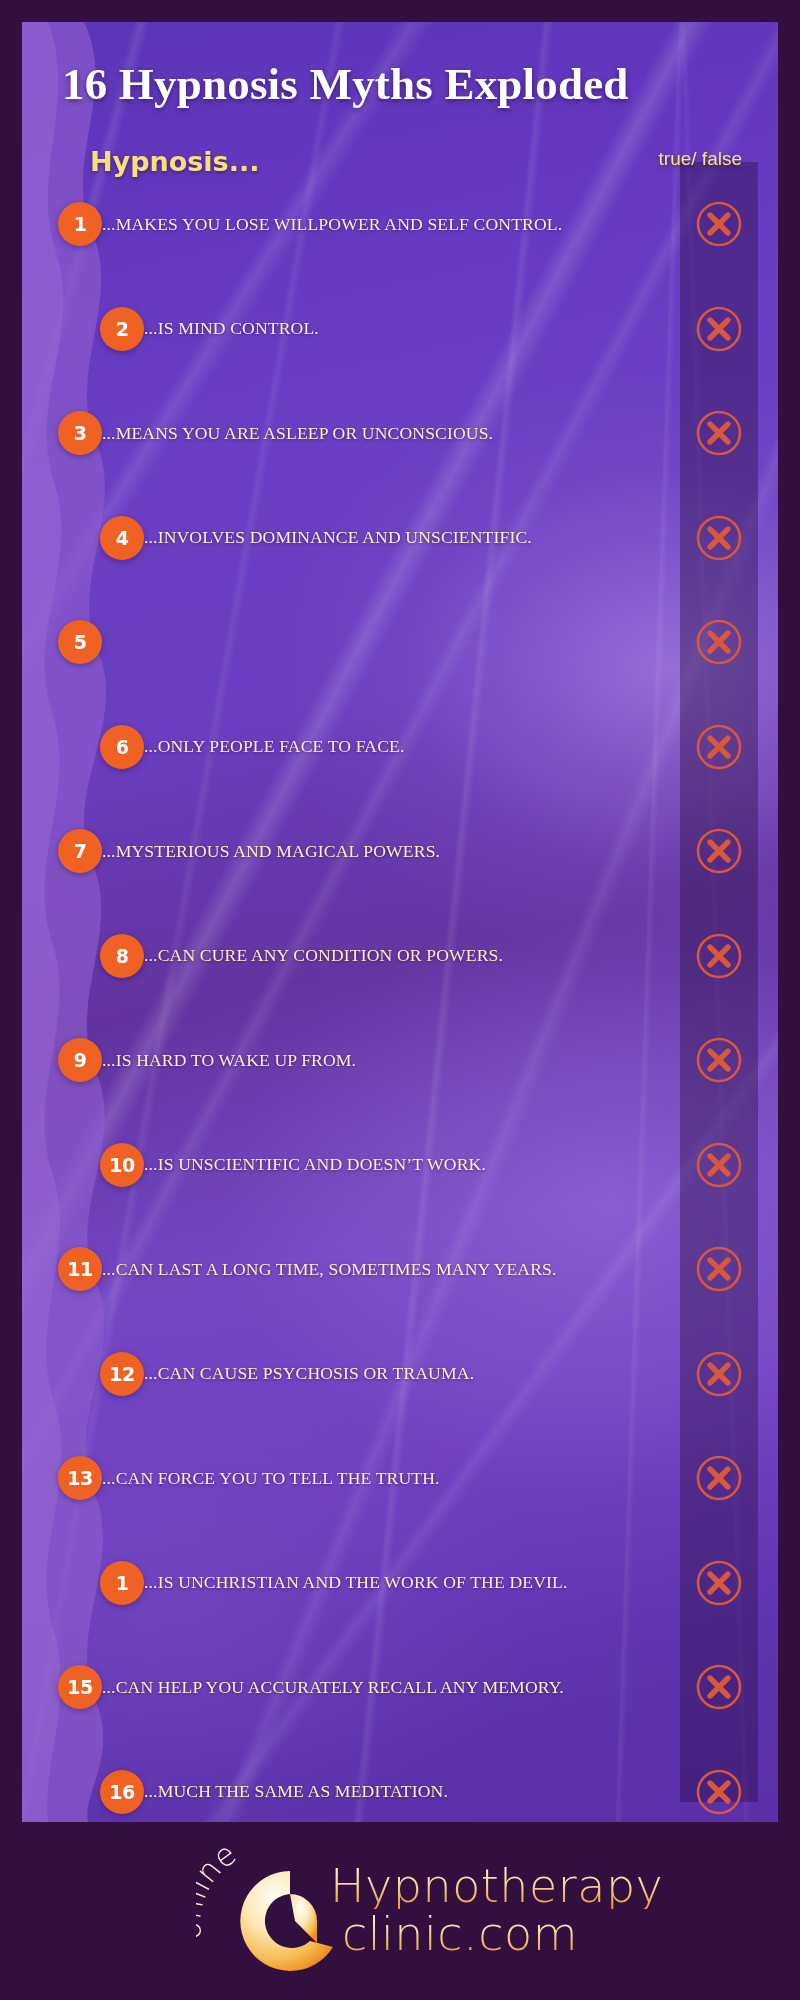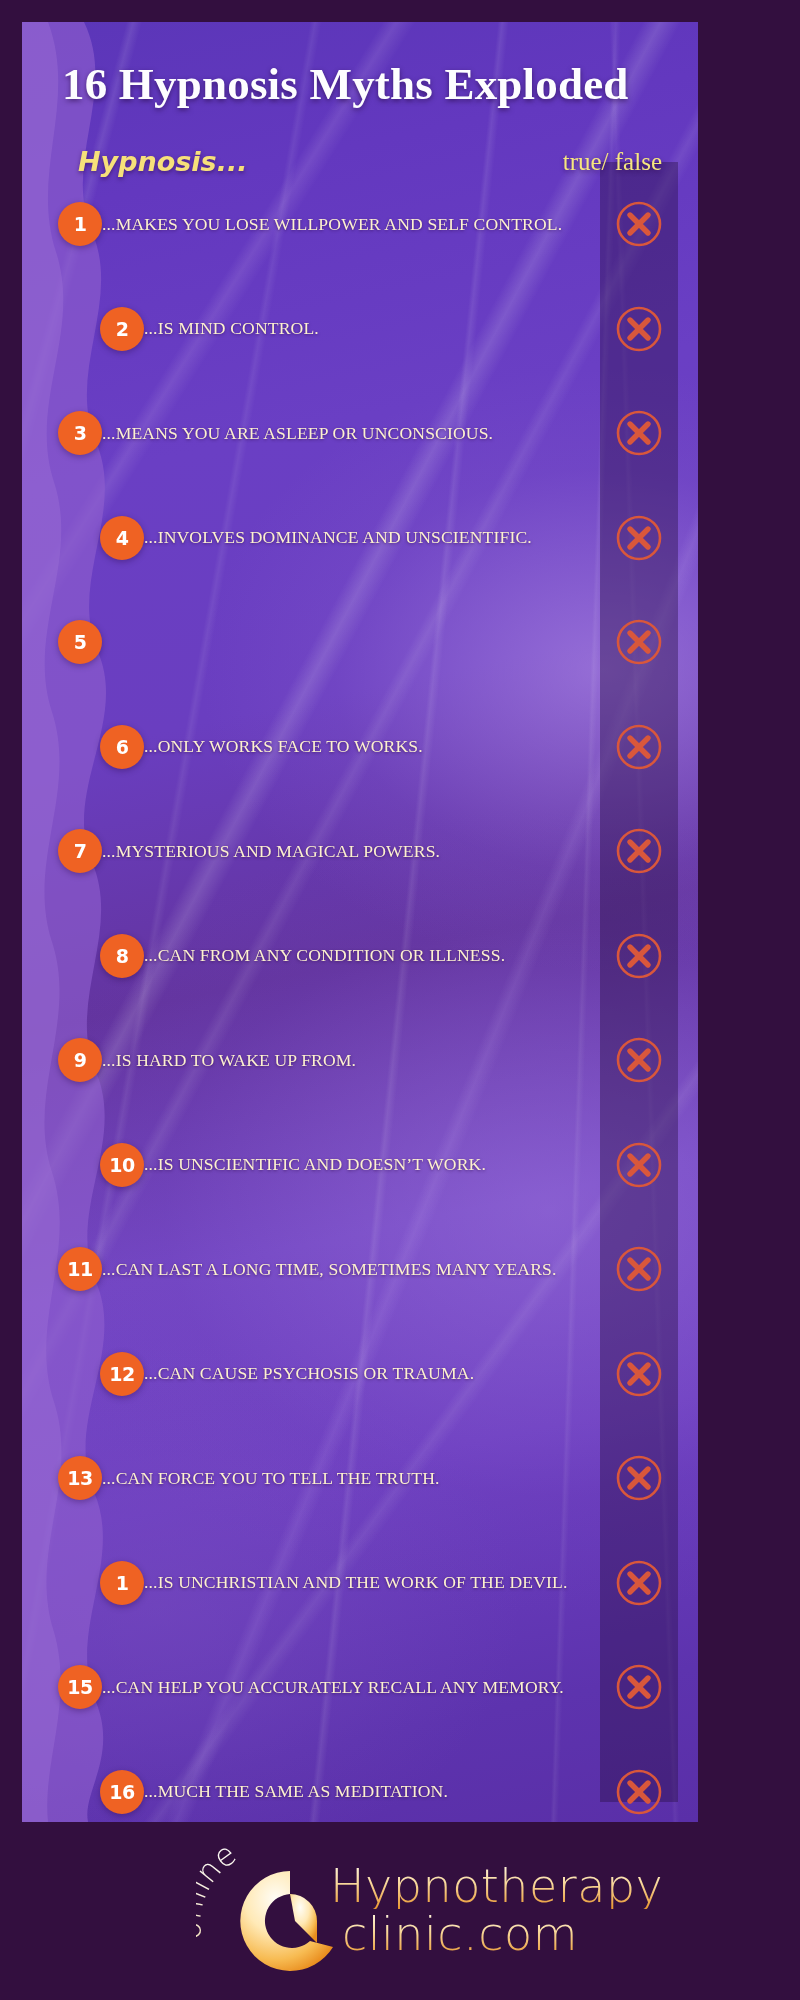--- a/index.html
+++ b/index.html
@@ -11,21 +11,21 @@
 
   
   #poster{
     position:relative;width:800px;height:2000px;
     background:#330f3f;
   }
 
   
   #panel{
     position:absolute;left:22px;top:22px;
-    width:676px;height:1800px;
+    width:756px;height:1800px;
     overflow:hidden;
     background:
       radial-gradient(ellipse 560px 420px at 86% 36%, rgba(186,150,235,.55) 0%, rgba(150,110,215,.15) 48%, rgba(0,0,0,0) 72%),
       radial-gradient(ellipse 700px 520px at 78% 66%, rgba(170,132,228,.40) 0%, rgba(120,80,190,.10) 55%, rgba(0,0,0,0) 78%),
       radial-gradient(ellipse 520px 380px at 20% 88%, rgba(120,78,190,.45) 0%, rgba(0,0,0,0) 70%),
       linear-gradient(168deg,#5b36b8 0%,#6338bf 10%,#6a3fc4 24%,#6a3ec0 38%,#63349f 52%,#7346c4 66%,#6e3fc2 78%,#5d33ae 92%,#5a2fa8 100%);
   }
   
   #panel .streaks{
     position:absolute;inset:0;pointer-events:none;
@@ -61,30 +61,29 @@
   
   #title{
     position:absolute;left:40px;top:40px;width:700px;
     font-family:"Liberation Serif","DejaVu Serif",serif;
     font-weight:700;font-size:45px;line-height:1;
     color:#fdfdff;letter-spacing:.2px;
     text-shadow:0 2px 5px rgba(30,0,50,.55);
     white-space:nowrap;
   }
   #subhead-left{
-    position:absolute;left:56px;top:124px;
+    position:absolute;left:68px;top:124px;
     font-family:"DejaVu Sans","Liberation Sans",sans-serif;
     font-weight:700;font-size:27px;color:#f6e07a;
     text-shadow:0 2px 4px rgba(40,0,60,.5);
-    font-style:italic;
   }
   #subhead-right{
     position:absolute;right:36px;top:126px;
-    font-family:Liberation Serif, serif;
-    font-weight:400;font-size:25px;color:#f6e77e;
+    font-family:Liberation Sans, sans-serif;
+    font-weight:400;font-size:19px;color:#f6e77e;
     text-shadow:0 2px 4px rgba(40,0,60,.5);
   }
 
   
   .row{position:absolute;left:0;width:756px;height:52px;display:flex;align-items:center;}
   .bullet{
     width:44px;height:44px;flex:0 0 44px;border-radius:50%;
     background:#ef6223;
     display:flex;align-items:center;justify-content:center;
     color:#fff;font-family:"DejaVu Sans","Liberation Sans",sans-serif;
@@ -180,29 +179,29 @@
         </div>
         <div class="row" style="top: 489.5px; padding-left: 78px;">
           <div class="bullet">4</div>
           <div class="myth-text">...INVOLVES DOMINANCE AND UNSCIENTIFIC.</div>
         </div>
         <div class="row" style="top: 594px; padding-left: 36px;">
           <div class="bullet">5</div>
         </div>
         <div class="row" style="top: 698.5px; padding-left: 78px;">
           <div class="bullet">6</div>
-          <div class="myth-text">...ONLY WORKS FACE TO WORKS.</div>
+          <div class="myth-text">...ONLY PEOPLE FACE TO FACE.</div>
         </div>
         <div class="row" style="top: 803px; padding-left: 36px;">
           <div class="bullet">7</div>
           <div class="myth-text">...MYSTERIOUS AND MAGICAL POWERS.</div>
         </div>
         <div class="row" style="top: 907.5px; padding-left: 78px;">
           <div class="bullet">8</div>
-          <div class="myth-text">...CAN FROM ANY CONDITION OR ILLNESS.</div>
+          <div class="myth-text">...CAN CURE ANY CONDITION OR POWERS.</div>
         </div>
         <div class="row" style="top: 1012px; padding-left: 36px;">
           <div class="bullet">9</div>
           <div class="myth-text">...IS HARD TO WAKE UP FROM.</div>
         </div>
         <div class="row" style="top: 1116.5px; padding-left: 78px;">
           <div class="bullet">10</div>
           <div class="myth-text">...IS UNSCIENTIFIC AND DOESN’T WORK.</div>
         </div>
         <div class="row" style="top: 1221px; padding-left: 36px;">

